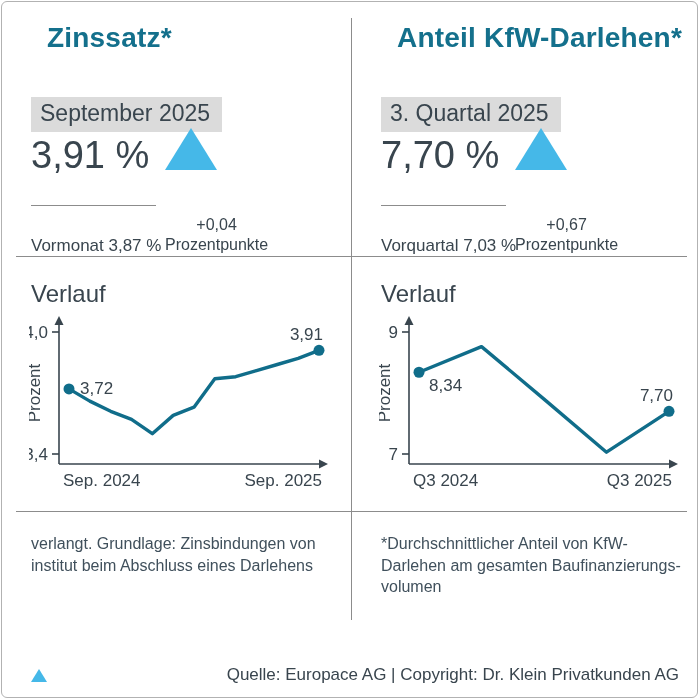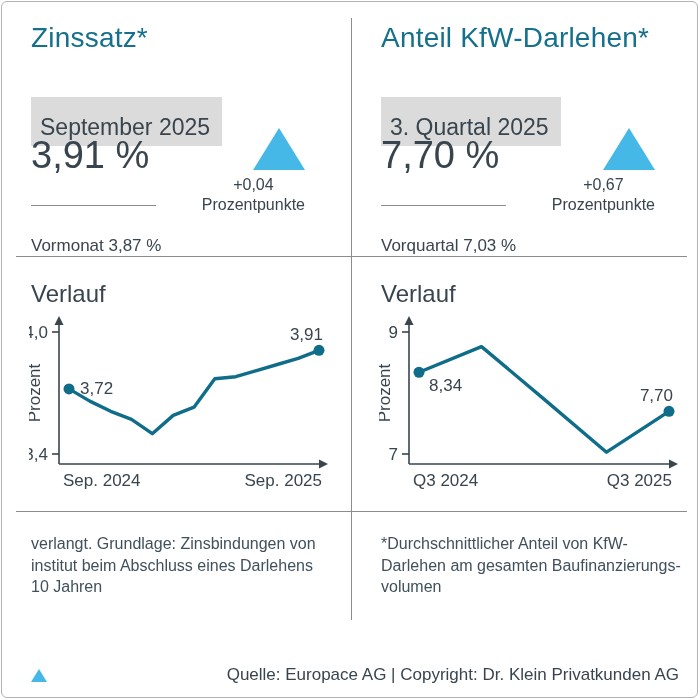--- a/index.html
+++ b/index.html
@@ -3,26 +3,26 @@
 <meta charset="utf-8">
 <style>
   html,body{margin:0;padding:0;background:#fff;}
   body{width:700px;height:700px;position:relative;font-family:"Liberation Sans",sans-serif;
        -webkit-font-smoothing:antialiased;}
   .card{position:absolute;left:1px;top:1px;width:695px;height:695px;background:#fff;
         border:1px solid var(--border-gray,#b2b2b2);border-radius:6px;}
   .panel{position:absolute;top:0;width:322px;height:700px;}
   #panel-left{left:29px;}
   #panel-right{left:379px;}
-  .panel-title{position:absolute;top:20px;left:0;font-size:28px;font-weight:400;
+  .panel-title{position:absolute;top:20px;left:16px;font-size:28px;font-weight:700;
                color:var(--accent-teal,#14708c);letter-spacing:.2px;white-space:nowrap;}
   .period-chip{position:absolute;top:95px;left:0;display:inline-block;background:var(--label-bg,#dbdbdb);
-               color:var(--text-dark,#39454e);font-size:23px;padding:17px 12px 5px 9px;white-space:nowrap;}
+               color:var(--text-dark,#39454e);font-size:23px;padding:3px 12px 5px 9px;white-space:nowrap;}
   .big-value{position:absolute;top:132px;left:0;font-size:38px;color:var(--text-dark,#39454e);white-space:nowrap;}
-  .trend{position:absolute;top:126px;left:134px;width:140px;display:flex;flex-direction:column;align-items:flex-end;}
+  .trend{position:absolute;top:126px;left:134px;width:140px;display:flex;flex-direction:column;align-items:flex-start;gap:40px;}
   .trend-triangle{width:0;height:0;border-left:26px solid transparent;border-right:26px solid transparent;
                   border-bottom:42px solid var(--triangle-blue,#45b8e8);}
   .trend-text{margin-top:5px;font-size:16px;line-height:20px;color:var(--text-dark,#39454e);text-align:center;}
   .prev-rule{position:absolute;top:203px;left:0;width:125px;height:1px;background:var(--divider-gray,#8c8c8c);}
   .prev-label{position:absolute;top:210px;left:0;font-size:17px;color:var(--text-dark,#39454e);white-space:nowrap;margin-top:24px;}
   .section-title{position:absolute;top:278px;left:0;font-size:24px;color:var(--text-dark,#39454e);}
   .chart-mount{position:absolute;top:312px;left:-2px;width:310px;height:186px;}
   .chart-mount svg text{font-family:"Liberation Sans",sans-serif;}
   .footnote{position:absolute;top:531px;left:0;width:322px;font-size:16px;line-height:21.5px;
             color:var(--footnote-text,#40505c);}
@@ -69,21 +69,20 @@
           <text x="293" y="172" text-anchor="end" font-size="17" fill="#39454E">Sep. 2025</text>
           <polyline points="40.0,74.9 60.8,87.1 81.7,97.3 102.5,105.4 123.3,119.7 144.2,101.4 165.0,93.2 185.8,64.8 206.7,62.7 227.5,56.6 248.3,50.5 269.2,44.4 290.0,36.3" fill="none" stroke="#106D8A" stroke-width="3.4" stroke-linejoin="round" stroke-linecap="round"></polyline>
           <circle cx="40" cy="74.93333333333328" r="5.5" fill="#106D8A"></circle>
           <text x="51" y="79.93333333333328" text-anchor="start" font-size="17" fill="#39454E">3,72</text>
           <circle cx="290" cy="36.29999999999997" r="5.5" fill="#106D8A"></circle>
           <text x="294" y="26.29999999999997" text-anchor="end" font-size="17" fill="#39454E">3,91</text>
         </svg></div>
     <div class="footnote">
       <div>verlangt. Grundlage: Zinsbindungen von</div>
       <div>institut beim Abschluss eines Darlehens</div>
-      <div>10 Jahren</div>
     </div>
   </div>
 
   <div class="panel" id="panel-right">
     <div class="panel-title">Anteil KfW-Darlehen*</div>
     <div class="period-chip">3. Quartal 2025</div>
     <div class="big-value">7,70 %</div>
     <div class="trend">
       <div class="trend-triangle"></div>
       <div class="trend-text">

